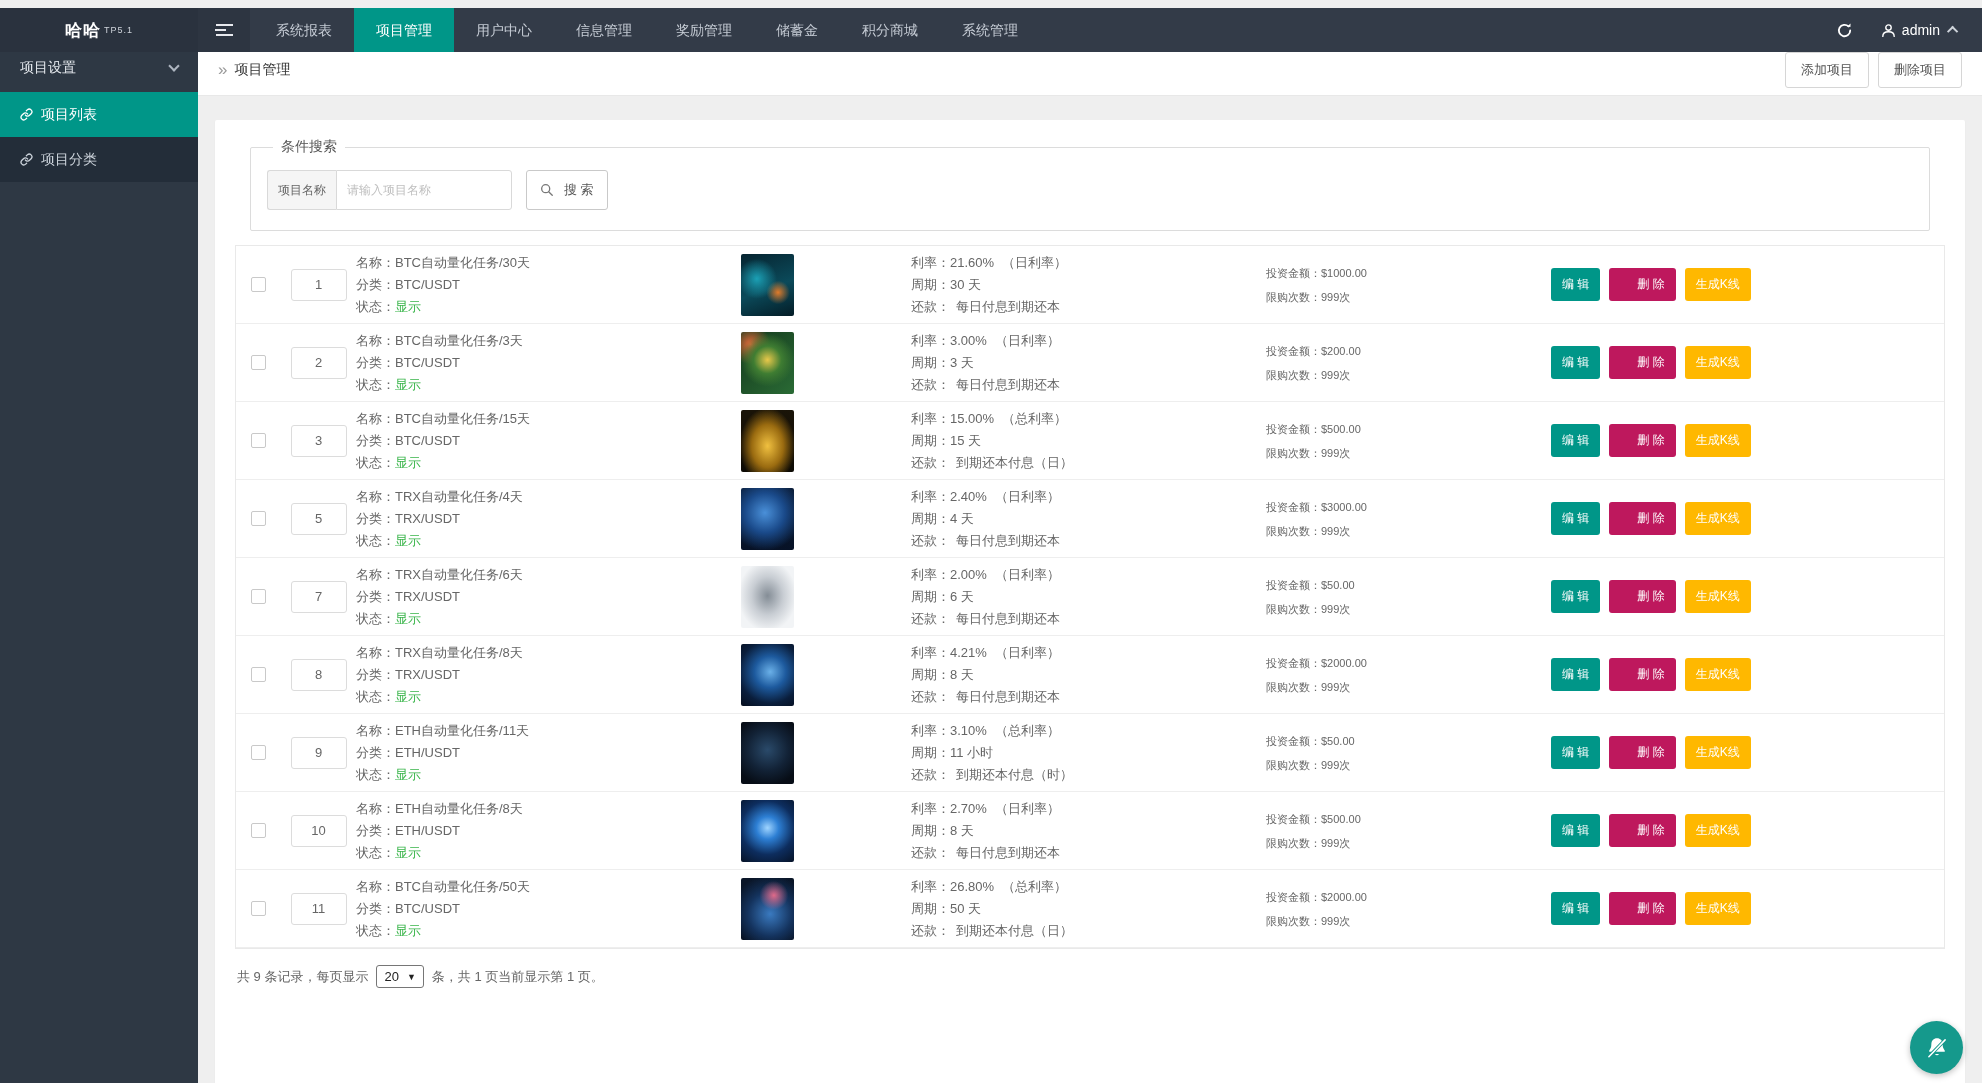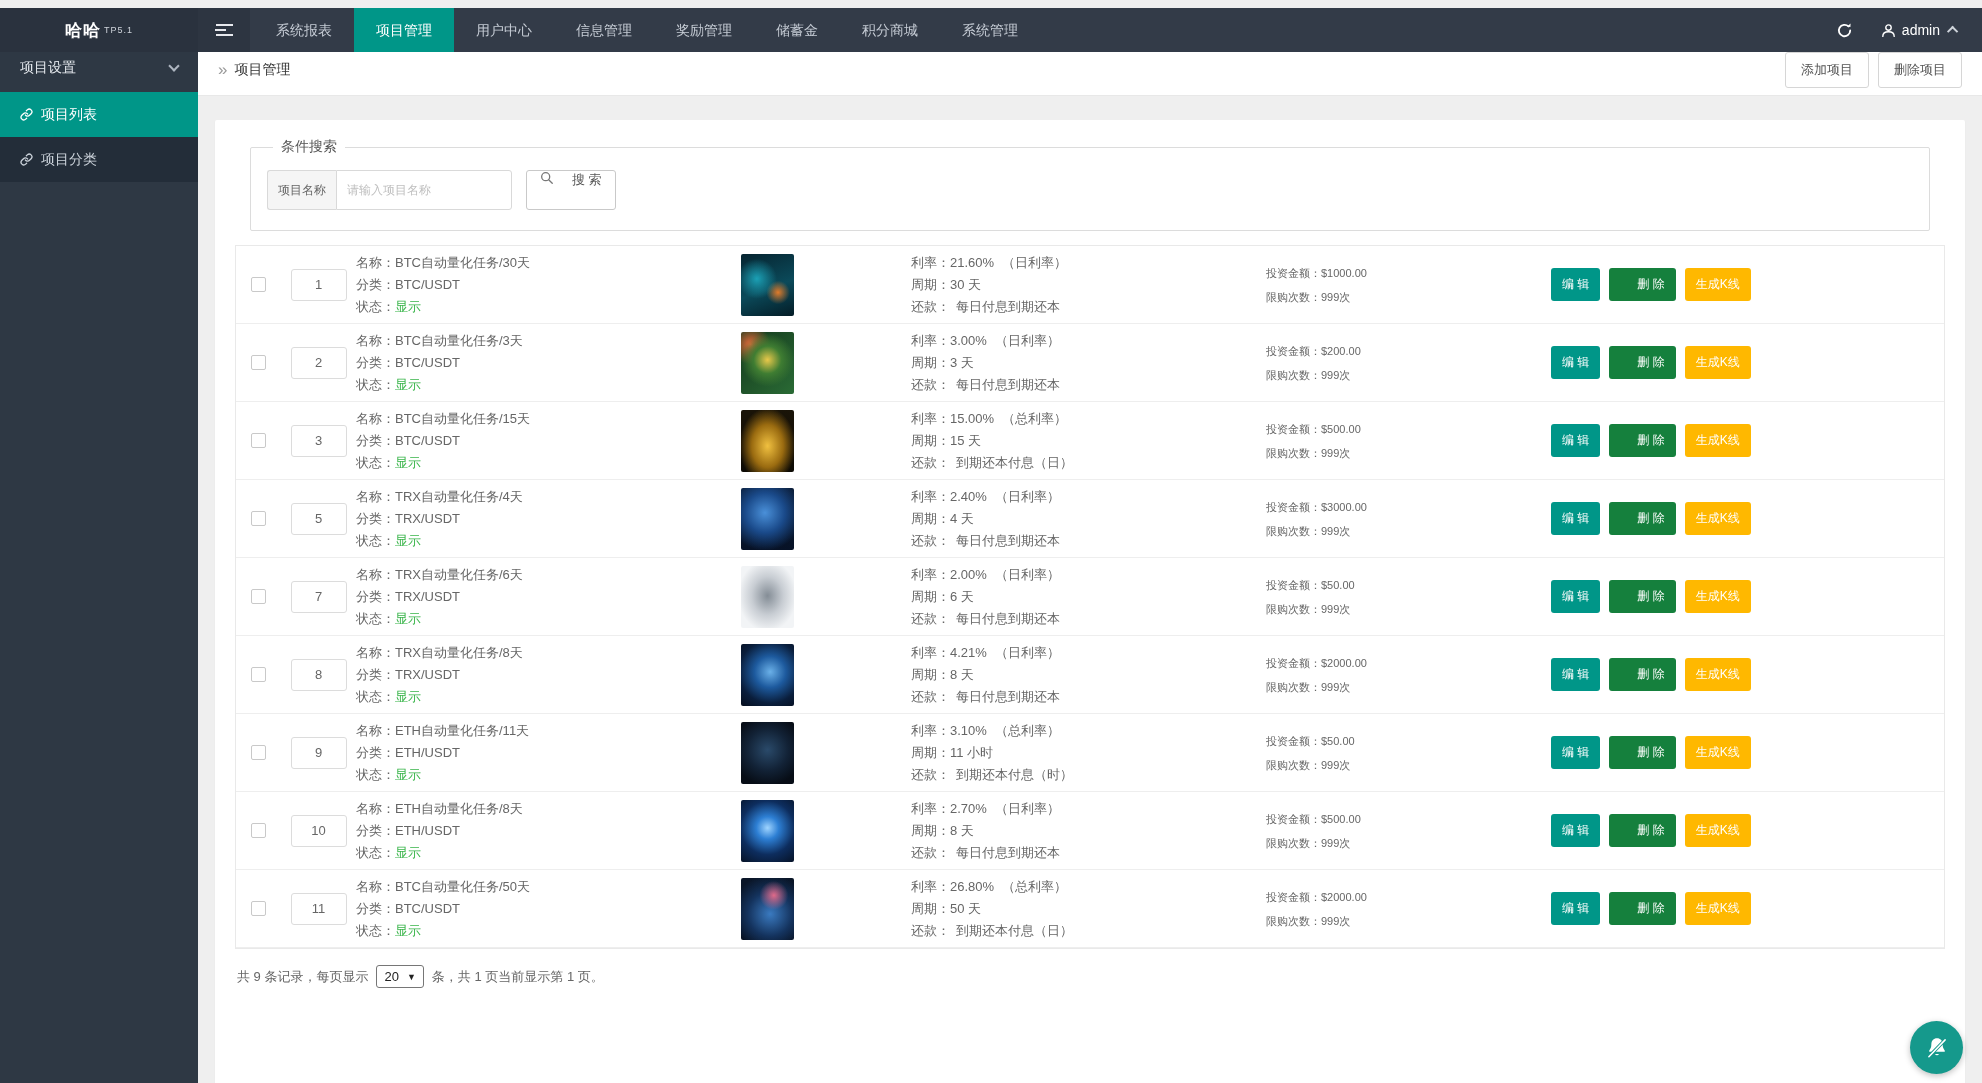--- a/index.html
+++ b/index.html
@@ -56,21 +56,21 @@
   fieldset.search legend { font-size:14px; color:#555; padding:0 8px; margin-left:6px; }
   .search-row { display:flex; align-items:center; }
   .input-group { display:flex; }
   .input-label { background:#f5f5f5; border:1px solid #d9d9d9; border-right:none;
     border-radius:3px 0 0 3px; font-size:12px; color:#666; padding:0 10px;
     display:flex; align-items:center; height:40px; }
   .input-group input { border:1px solid #d9d9d9; border-radius:0 3px 3px 0; width:176px;
     height:40px; padding:0 10px; font-size:12px; color:#333; outline:none; }
   .input-group input::placeholder { color:#bfbfbf; }
   .search-btn { margin-left:14px; height:40px; background:#fff; border:1px solid #c9c9c9;
-    border-radius:3px; display:flex; align-items:flex-start; gap:18px; padding:0 13px;
+    border-radius:3px; display:flex; align-items:center; gap:10px; padding:0 13px;
     font-size:13px; color:#555; cursor:pointer; }
 
   
   .tbl { border:1px solid #e9e9e9; }
   .tr { display:flex; align-items:center; border-bottom:1px solid #eee; height:78px; background:#fff; }
   .tr.head { background:#f2f2f2; height:40px; border-bottom:1px solid #e4e4e4;
     font-size:13px; color:#555; }
   .col-check { width:45px; display:flex; justify-content:center; }
   .col-sort { width:75px; display:flex; justify-content:center; }
   .col-info { width:385px; }
@@ -87,21 +87,21 @@
   .info-lines { font-size:13px; color:#666; line-height:22px; }
   .info-lines .lbl { color:#666; }
   .status-link { color:#39b54a; cursor:pointer; }
   .cover { width:53px; height:62px; border-radius:2px; background:#123; }
   .cfg { font-size:13px; color:#666; line-height:22px; }
   .other { font-size:11px; color:#666; line-height:24px; }
   .rate-type { margin-left:8px; }
   .repay-val { margin-left:6px; }
   .btn { border:none; border-radius:3px; color:#fff; font-size:12px; padding:8px 11px; cursor:pointer; }
   .btn.edit { background:#009688; }
-  .btn.del { background:#15803d;padding-left:28px; }
+  .btn.del { background:#be185d;padding-left:28px; }
   .btn.kline { background:#ffb800; }
 
   
   .pager { display:flex; align-items:center; font-size:13px; color:#666; padding:16px 2px; }
   .select-box { display:inline-flex; align-items:center; gap:8px; border:1px solid #767676;
     border-radius:3px; padding:3px 7px; margin:0 8px; font-size:13px; color:#222;
     background:#fff; cursor:pointer; }
   .select-caret { font-size:9px; color:#222; }
 
   

